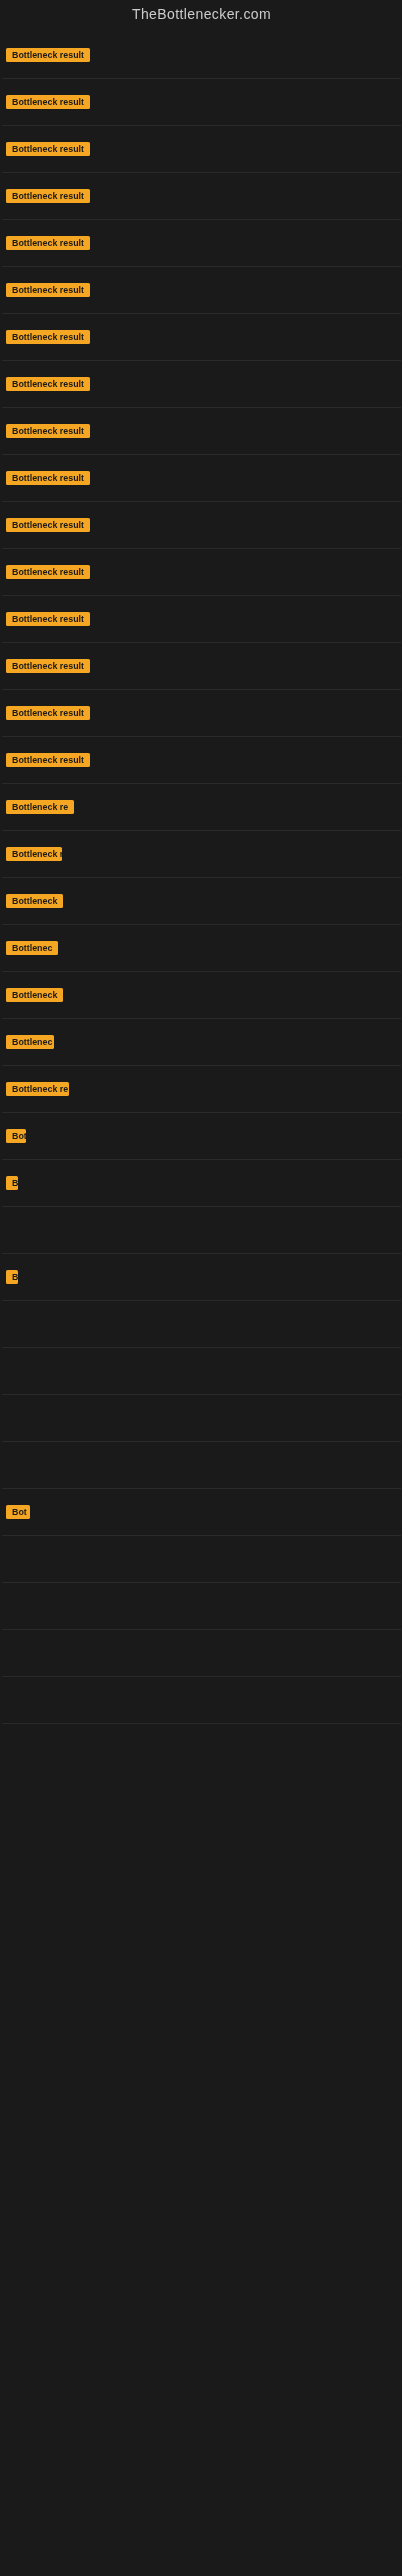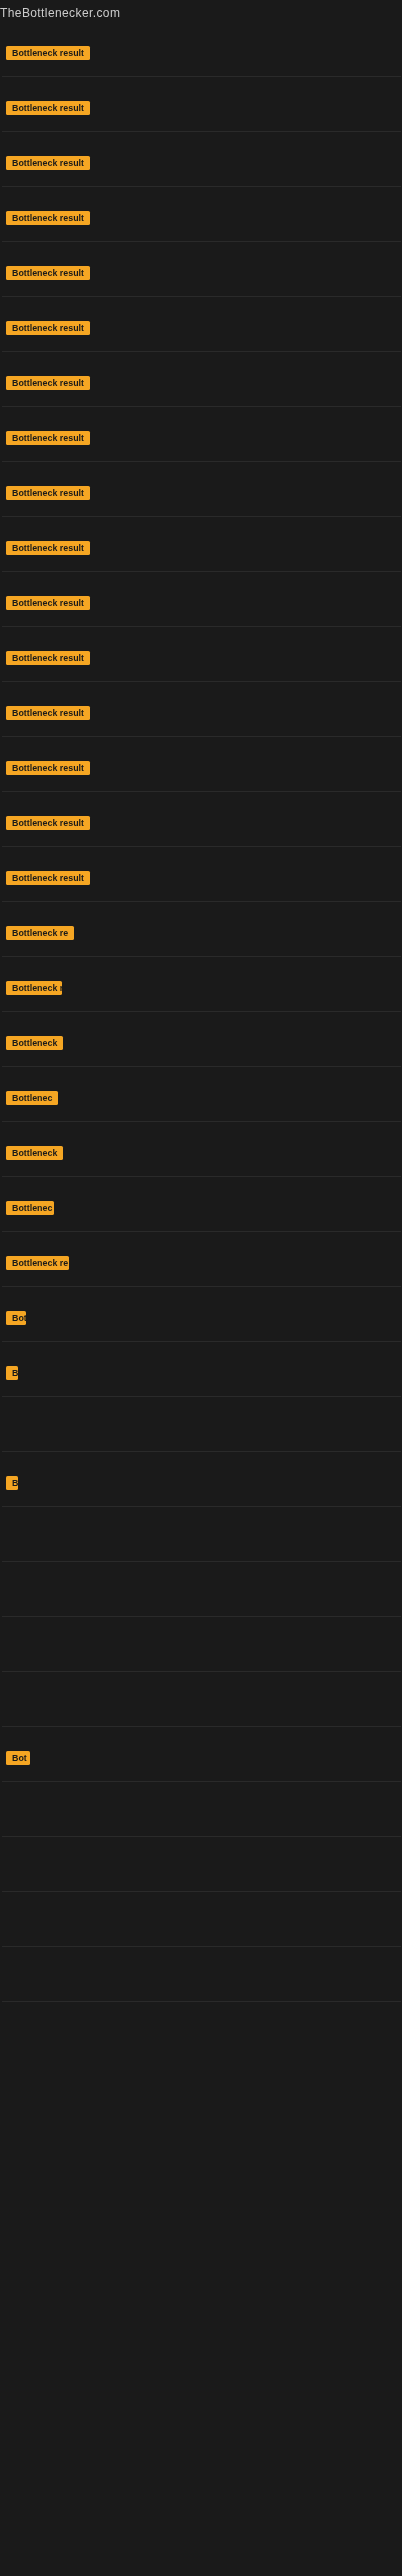--- a/index.html
+++ b/index.html
@@ -10,29 +10,29 @@
 
     body {
       width: 403px;
       min-height: 2576px;
       background-color: #1a1a1a;
       font-family: Arial, sans-serif;
       position: relative;
     }
 
     .site-header {
-      text-align: left;
+      text-align: center;
       padding: 6.4px 0 9.7px 0;
       color: #cccccc;
-      font-size: 12px;
+      font-size: 14px;
       letter-spacing: 0.4px;
     }
 
     .bottleneck-item {
-      margin-bottom: 8px;
+      margin-bottom: 0px;
       position: relative;
     }
 
     .bottleneck-badge {
       display: inline-block;
       background-color: #f5a623;
       color: #1a1a1a;
       font-size: 8.9px;
       font-weight: bold;
       padding: 2.4px 5.6px;

